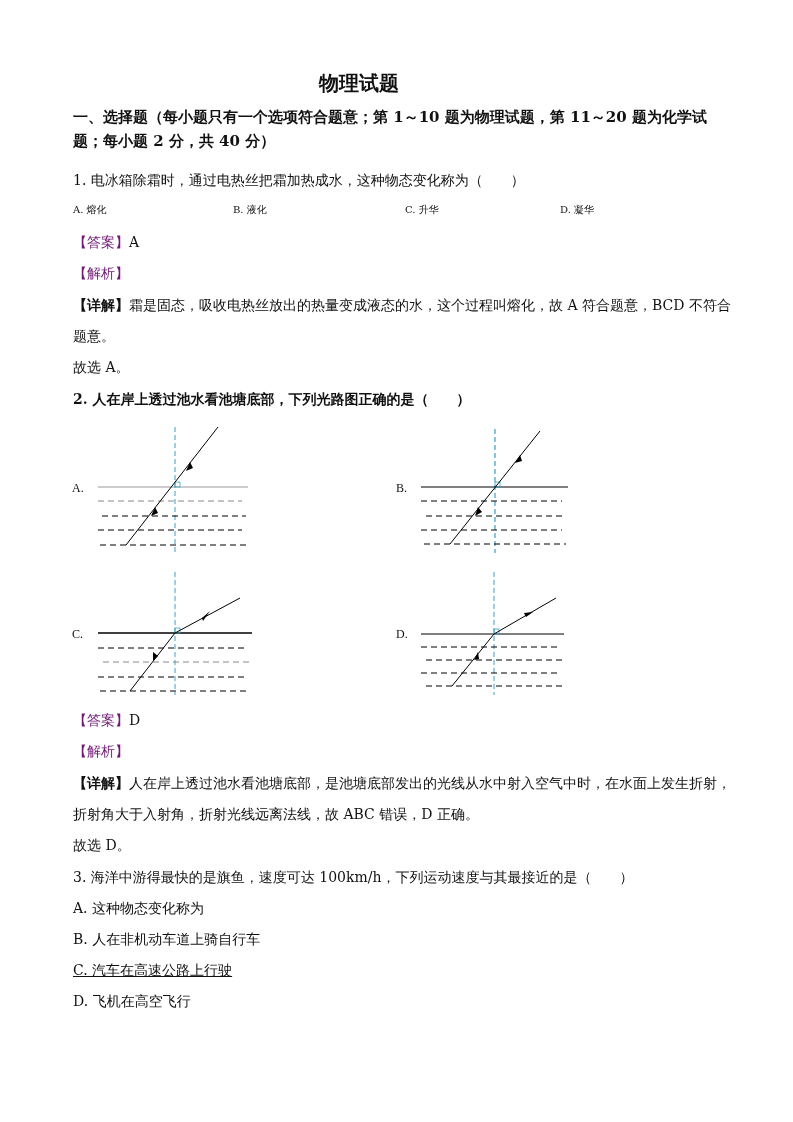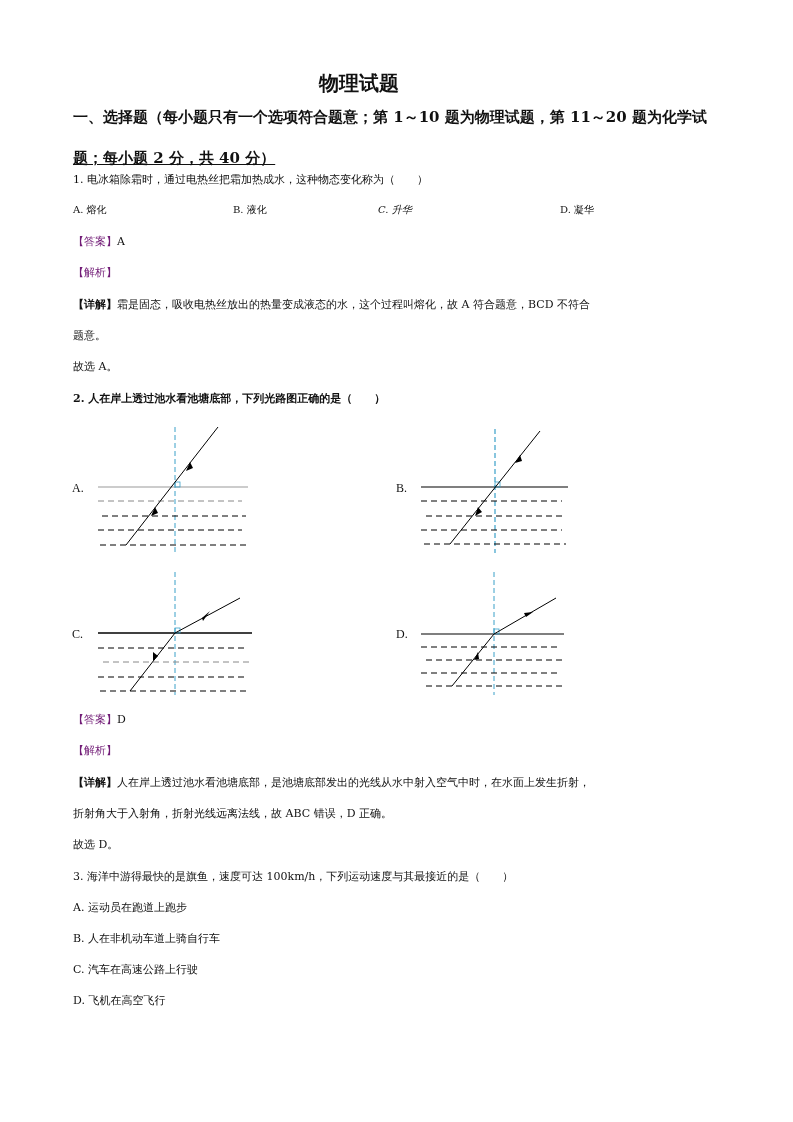--- a/index.html
+++ b/index.html
@@ -1,39 +1,39 @@
 <!DOCTYPE html>
 <html><head>
 <meta charset="utf-8">
 <style>
   html, body { margin: 0; padding: 0; background: #ffffff; }
   body { width: 793px; height: 1122px; position: relative; overflow: hidden;
          font-family: "DejaVu Serif", "Liberation Serif", serif; color: #111; }
   .abs { position: absolute; white-space: nowrap; }
   .title { left: 0; width: 718px; top: 70px; text-align: center; font-size: 20px; font-weight: bold; }
   .section { left: 73px; font-size: 15px; font-weight: bold; }
-  .line { left: 73px; font-size: 11px; }
+  .line { left: 73px; font-size: 14px; }
   .blue { color: #701a75; }
   .bold { font-weight: bold; }
   .opt { font-size: 10px; }
   .diag { position: absolute; }
   .diag-label { position: absolute; font-size: 12px; font-family: "Liberation Serif", serif; }
 </style>
 </head>
 <body>
 
 <div class="abs title">物理试题</div>
 
 <div class="abs section" style="top:108px;">一、选择题（每小题只有一个选项符合题意；第 1～10 题为物理试题，第 11～20 题为化学试</div>
-<div class="abs section" style="top:149px;text-decoration:underline;">题；每小题 2 分，共 40 分）</div>
+<div class="abs section" style="top:132px;">题；每小题 2 分，共 40 分）</div>
 
 <div class="abs line" style="top:172px;">1. 电冰箱除霜时，通过电热丝把霜加热成水，这种物态变化称为（　　）</div>
 <div class="abs opt" style="left:73px; top:203px;">A.  熔化</div>
 <div class="abs opt" style="left:233px; top:203px;">B.  液化</div>
-<div class="abs opt" style="left:378px; top:203px;font-style:italic;">C.  升华</div>
+<div class="abs opt" style="left:405px; top:203px;">C.  升华</div>
 <div class="abs opt" style="left:560px; top:203px;">D.  凝华</div>
 
 <div class="abs line" style="top:234px;">
   <span class="blue">【答案】</span><span>A</span>
 </div>
 <div class="abs line blue" style="top:265px;">【解析】</div>
 <div class="abs line" style="top:297px;">
   <span class="bold">【详解】</span><span>霜是固态，吸收电热丝放出的热量变成液态的水，这个过程叫熔化，故 A 符合题意，BCD 不符合</span>
 </div>
 <div class="abs line" style="top:328px;">题意。</div>
@@ -101,16 +101,16 @@
   <span class="blue">【答案】</span><span>D</span>
 </div>
 <div class="abs line blue" style="top:743px;">【解析】</div>
 <div class="abs line" style="top:775px;">
   <span class="bold">【详解】</span><span>人在岸上透过池水看池塘底部，是池塘底部发出的光线从水中射入空气中时，在水面上发生折射，</span>
 </div>
 <div class="abs line" style="top:806px;">折射角大于入射角，折射光线远离法线，故 ABC 错误，D 正确。</div>
 <div class="abs line" style="top:837px;">故选 D。</div>
 
 <div class="abs line" style="top:869px;">3. 海洋中游得最快的是旗鱼，速度可达 100km/h，下列运动速度与其最接近的是（　　）</div>
-<div class="abs line" style="top:900px;">A.  运动员在跑道上跑步</div>
+<div class="abs line" style="top:900px;">A.  这种物态变化称为</div>
 <div class="abs line" style="top:931px;">B.  人在非机动车道上骑自行车</div>
-<div class="abs line" style="top:962px;">C.  汽车在高速公路上行驶</div>
+<div class="abs line" style="top:962px;text-decoration:underline;">C.  汽车在高速公路上行驶</div>
 <div class="abs line" style="top:993px;">D.  飞机在高空飞行</div>
 
 </body></html>

